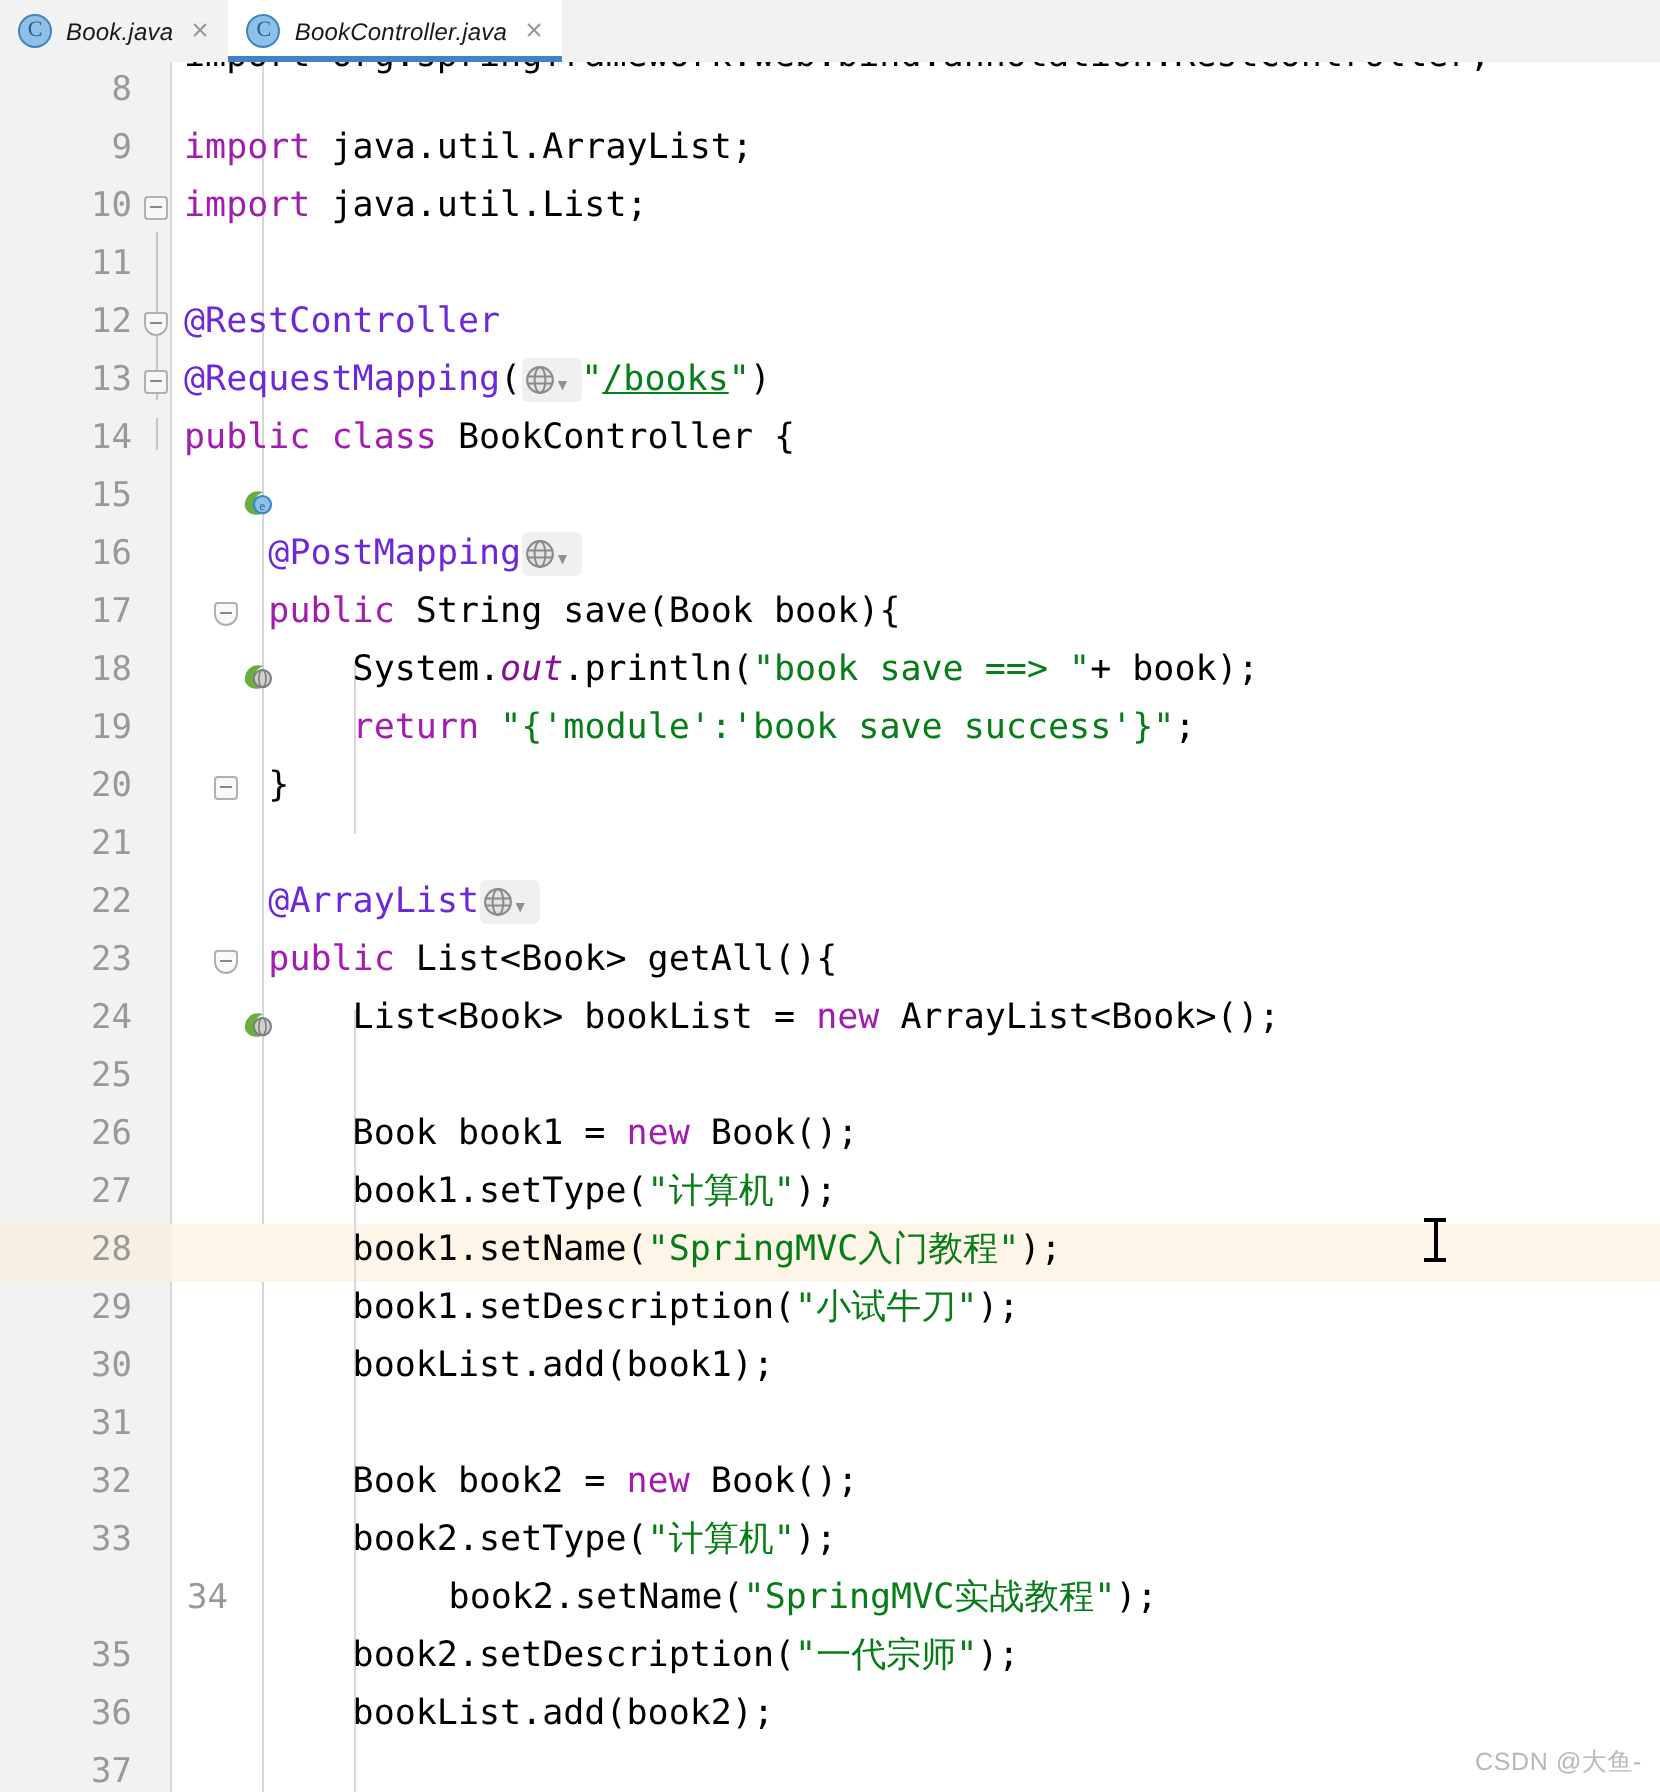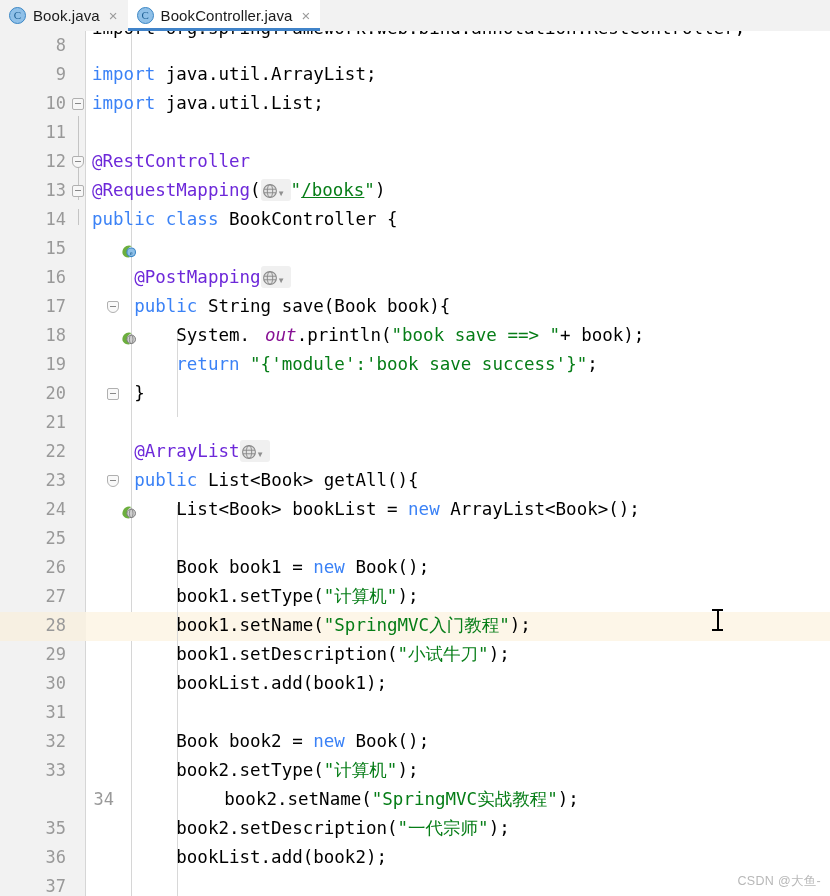--- a/index.html
+++ b/index.html
@@ -41,25 +41,26 @@
     background: #ffffff;
   }
   .tab.active::after {
     content: "";
     position: absolute;
     left: 0; right: 0; bottom: 0;
     height: 3px;
     background: #4083c9;
   }
   .tab-label {
-    font-size: 15px;
+    font-size: 12px;
     color: #1a1a1a;
     font-family: "Liberation Sans", sans-serif;
     white-space: nowrap;
     letter-spacing: 0.1px;
+    font-style: italic;
   }
   .class-icon {
     width: 17px; height: 17px;
     border-radius: 50%;
     background: #8fc0e8;
     border: 1.4px solid #3b86c4;
     box-sizing: border-box;
     display: flex; align-items: center; justify-content: center;
     font-size: 11px;
     color: #1d5f93;
@@ -143,24 +144,24 @@
     position: absolute;
     left: 92px; top: 0;
     font-size: 17.5px;
     line-height: 29px;
     color: #000000;
     white-space: pre;
     letter-spacing: 0px;
   }
 
   
-  .kw      { color: #3b82f6; }
+  .kw      { color: #a21caf; }
   .str     { color: #067d17; }
   .anno    { color: #6d28d9; }
-  .statfld { color: #871094; font-style: italic; margin-left: 15px; }
+  .statfld { color: #871094; font-style: italic; }
   .plain   { color: #000000; }
   .link    { color: #067d17; text-decoration: underline; }
 
   
   .bean-icon {
     position: absolute;
     left: 24px;
     top: 6px;
     width: 17px; height: 17px;
   }

